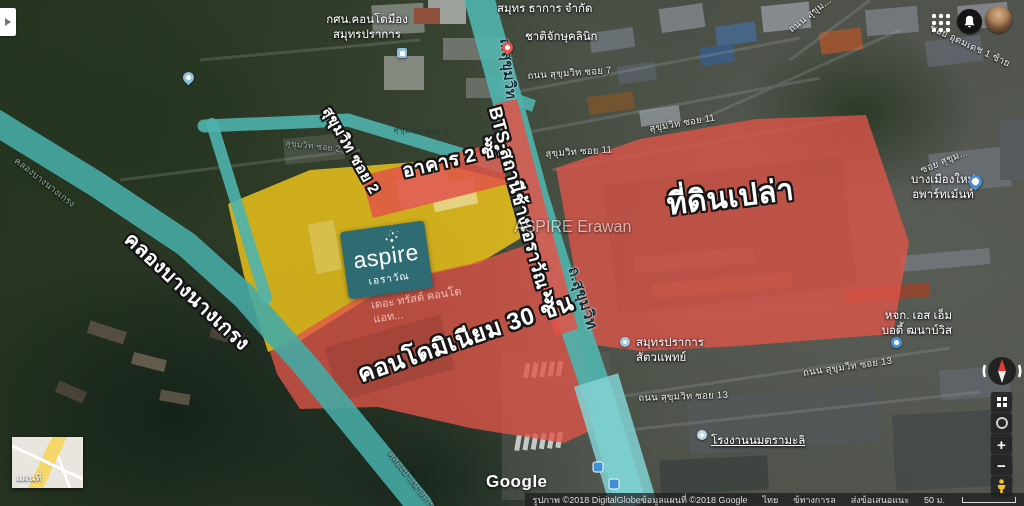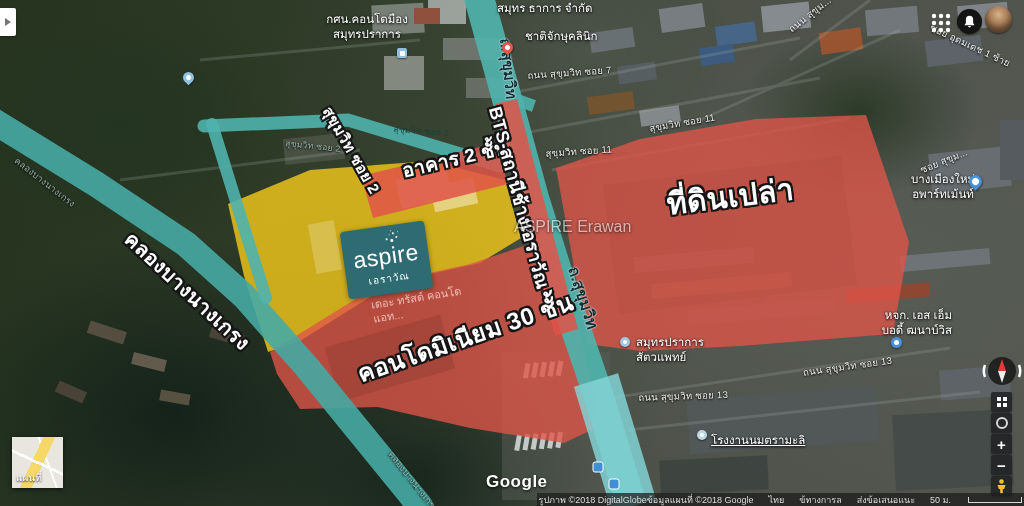--- a/index.html
+++ b/index.html
@@ -117,35 +117,35 @@
       cursor:pointer;box-shadow:0 1px 2px rgba(0,0,0,.4);}
   #btn-tilt{top:392px;}
   #btn-loc{top:413px;}
   #btn-loc .ring{width:8px;height:8px;border:2px solid #d8d8d8;border-radius:50%;}
   #btn-zi{top:434px;font-size:15px;font-weight:bold;line-height:1;}
   #btn-zo{top:455px;font-size:15px;font-weight:bold;line-height:1;}
   #btn-peg{top:476px;background:rgba(32,33,36,.85);}
 
   
   #minimap{position:absolute;left:12px;top:437px;width:51px;height:51px;cursor:pointer;
-     box-shadow:0 1px 4px rgba(0,0,0,.65);background:#701a75;overflow:hidden;}
+     box-shadow:0 1px 4px rgba(0,0,0,.65);background:#701a75;overflow:hidden;padding-left:20px;}
   #minimap .mm{position:absolute;inset:0;
      background:
        linear-gradient(25deg, transparent 48%, #fdfdfb 48%, #fdfdfb 52%, transparent 52%),
        linear-gradient(115deg, transparent 42%, #f5d76a 42%, #f5d76a 58%, transparent 58%),
        linear-gradient(70deg, transparent 63%, #fff 63%, #fff 66%, transparent 66%),
        #e9e5df;}
   #minimap .mm-label{position:absolute;left:4px;bottom:3px;color:#fff;font-size:10px;
      text-shadow:0 1px 2px rgba(0,0,0,.9);}
 
   
   #glogo{position:absolute;left:486px;top:472px;font-size:17px;font-weight:bold;color:#fff;
      letter-spacing:.5px;text-shadow:0 1px 3px rgba(0,0,0,.9);cursor:pointer;}
   #attr{position:absolute;right:0;top:493px;height:13px;background:rgba(30,30,30,.75);
-     display:flex;align-items:center;gap:15px;padding:0 2px;font-size:9px;color:#dcdcdc;
+     display:flex;align-items:center;gap:15px;padding:0 8px;font-size:9px;color:#dcdcdc;
      white-space:nowrap;}
   #attr .lnk{cursor:pointer;}
   #attr .bar{width:52px;height:5px;border:1px solid #d9d9d9;border-top:none;margin-left:2px;}
 </style>
 </head>
 <body>
 
 <div class="vp">
   <div class="bg"></div>
 

